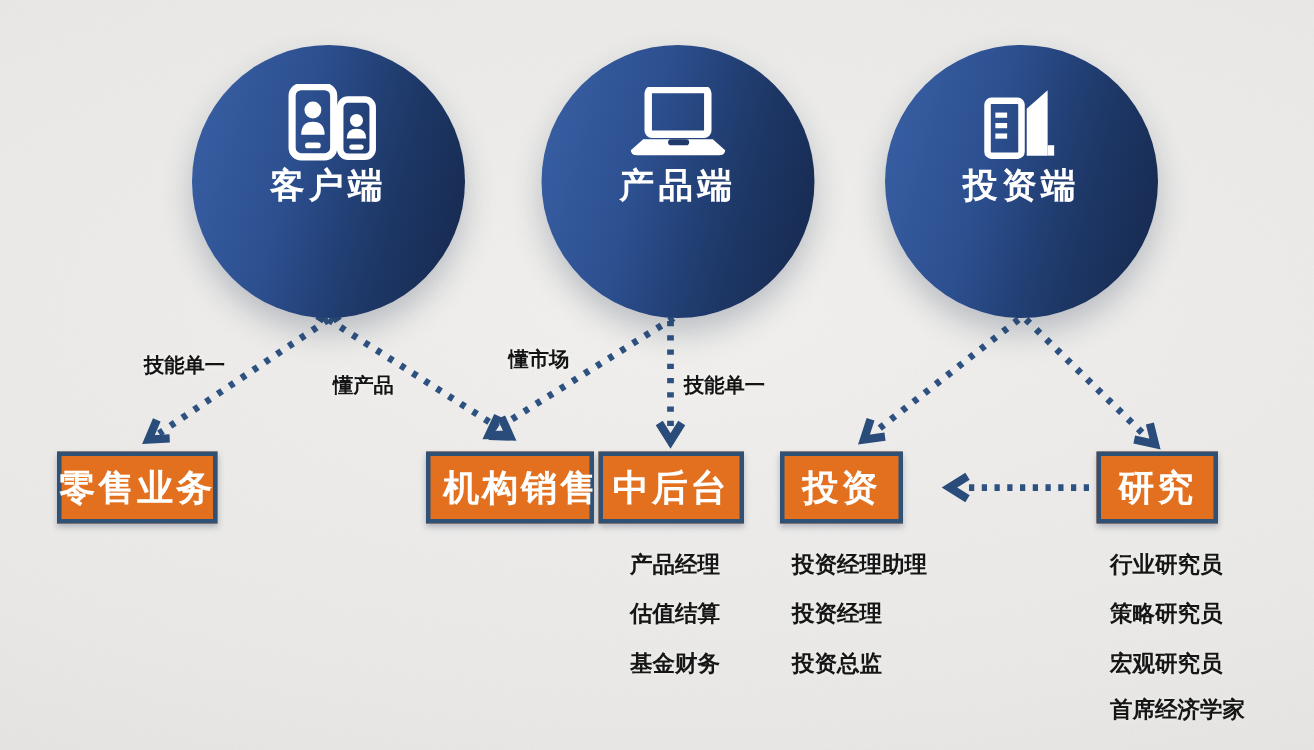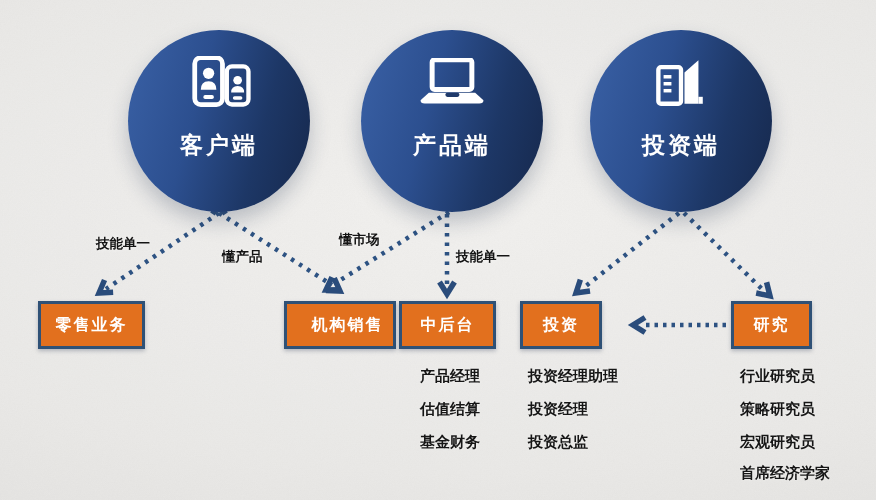--- a/index.html
+++ b/index.html
@@ -15,37 +15,37 @@
     position:absolute;width:182px;height:182px;border-radius:50%;
     background:linear-gradient(105deg,#3a61a6 0%,#2c4f8f 38%,#1d3766 70%,#16284c 100%);
     box-shadow:0 10px 20px rgba(35,50,80,.25);
     display:flex;flex-direction:column;align-items:center;
   }
   .c1{left:128px;top:30px;}
   .c2{left:361px;top:30px;}
   .c3{left:590px;top:30px;}
   .circle .cicon{margin-top:26px;height:52px;display:flex;align-items:center;justify-content:center;}
   .circle .clabel{
-    margin-top:22px;color:#fff;font-size:23px;font-weight:700;letter-spacing:3px;white-space:nowrap;text-align:right;
+    margin-top:0;color:#fff;font-size:23px;font-weight:700;letter-spacing:3px;white-space:nowrap;text-align:right;
   }
 
   .edge-label{
     position:absolute;font-size:13.5px;font-weight:700;color:#141414;white-space:nowrap;
     text-shadow:0 0 4px rgba(250,250,248,.9);
   }
   .el1{left:96px;top:235px;}
   .el2{left:222px;top:248px;}
   .el3{left:339px;top:231px;text-align:right;}
   .el4{left:456px;top:248px;}
 
   .obox{
     position:absolute;top:301px;height:48px;box-sizing:border-box;
     background:#e2701e;border:3px solid #2f5176;
     display:flex;align-items:center;justify-content:center;
-    color:#fff;font-size:16px;font-weight:700;letter-spacing:2px;white-space:nowrap;
+    color:#fff;font-size:24px;font-weight:700;letter-spacing:2px;white-space:nowrap;
     box-shadow:0 2px 4px rgba(50,60,85,.3);
   }
   .b1{left:38px;width:107px;}
   .b2{left:284px;width:112px;padding-left:15px;}
   .b3{left:399px;width:97px;}
   .b4{left:520px;width:82px;}
   .b5{left:731px;width:81px;}
 
   .ritem{
     position:absolute;font-size:15px;font-weight:700;color:#161616;white-space:nowrap;

